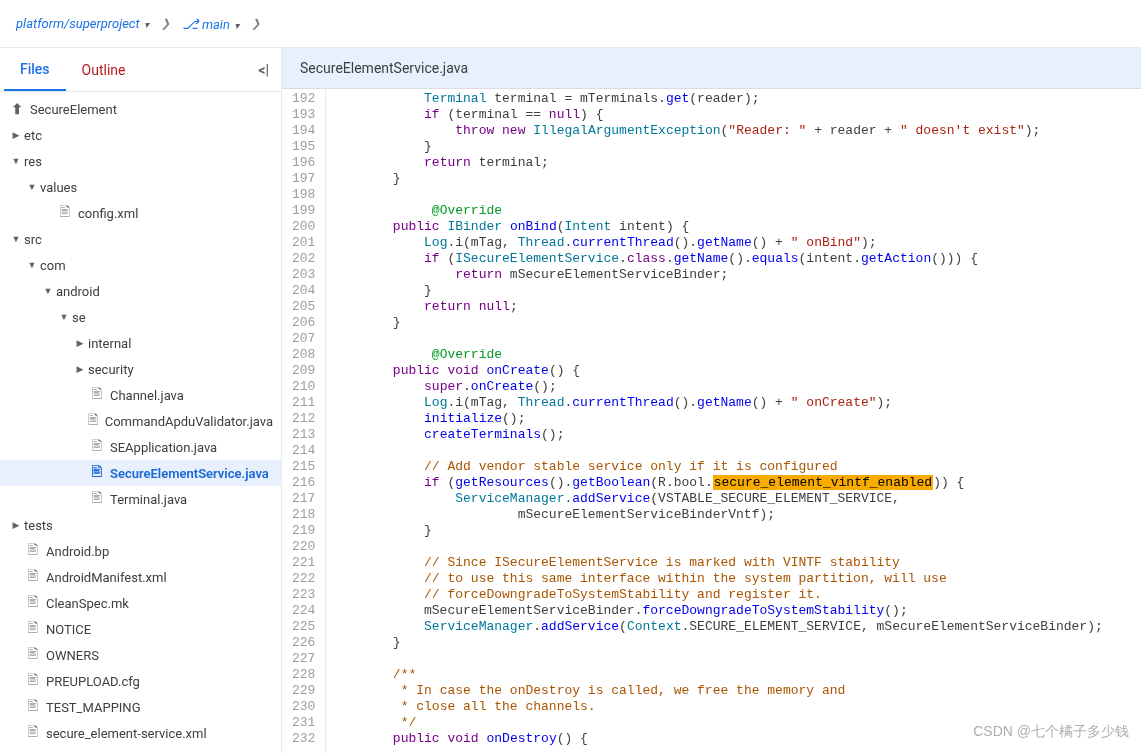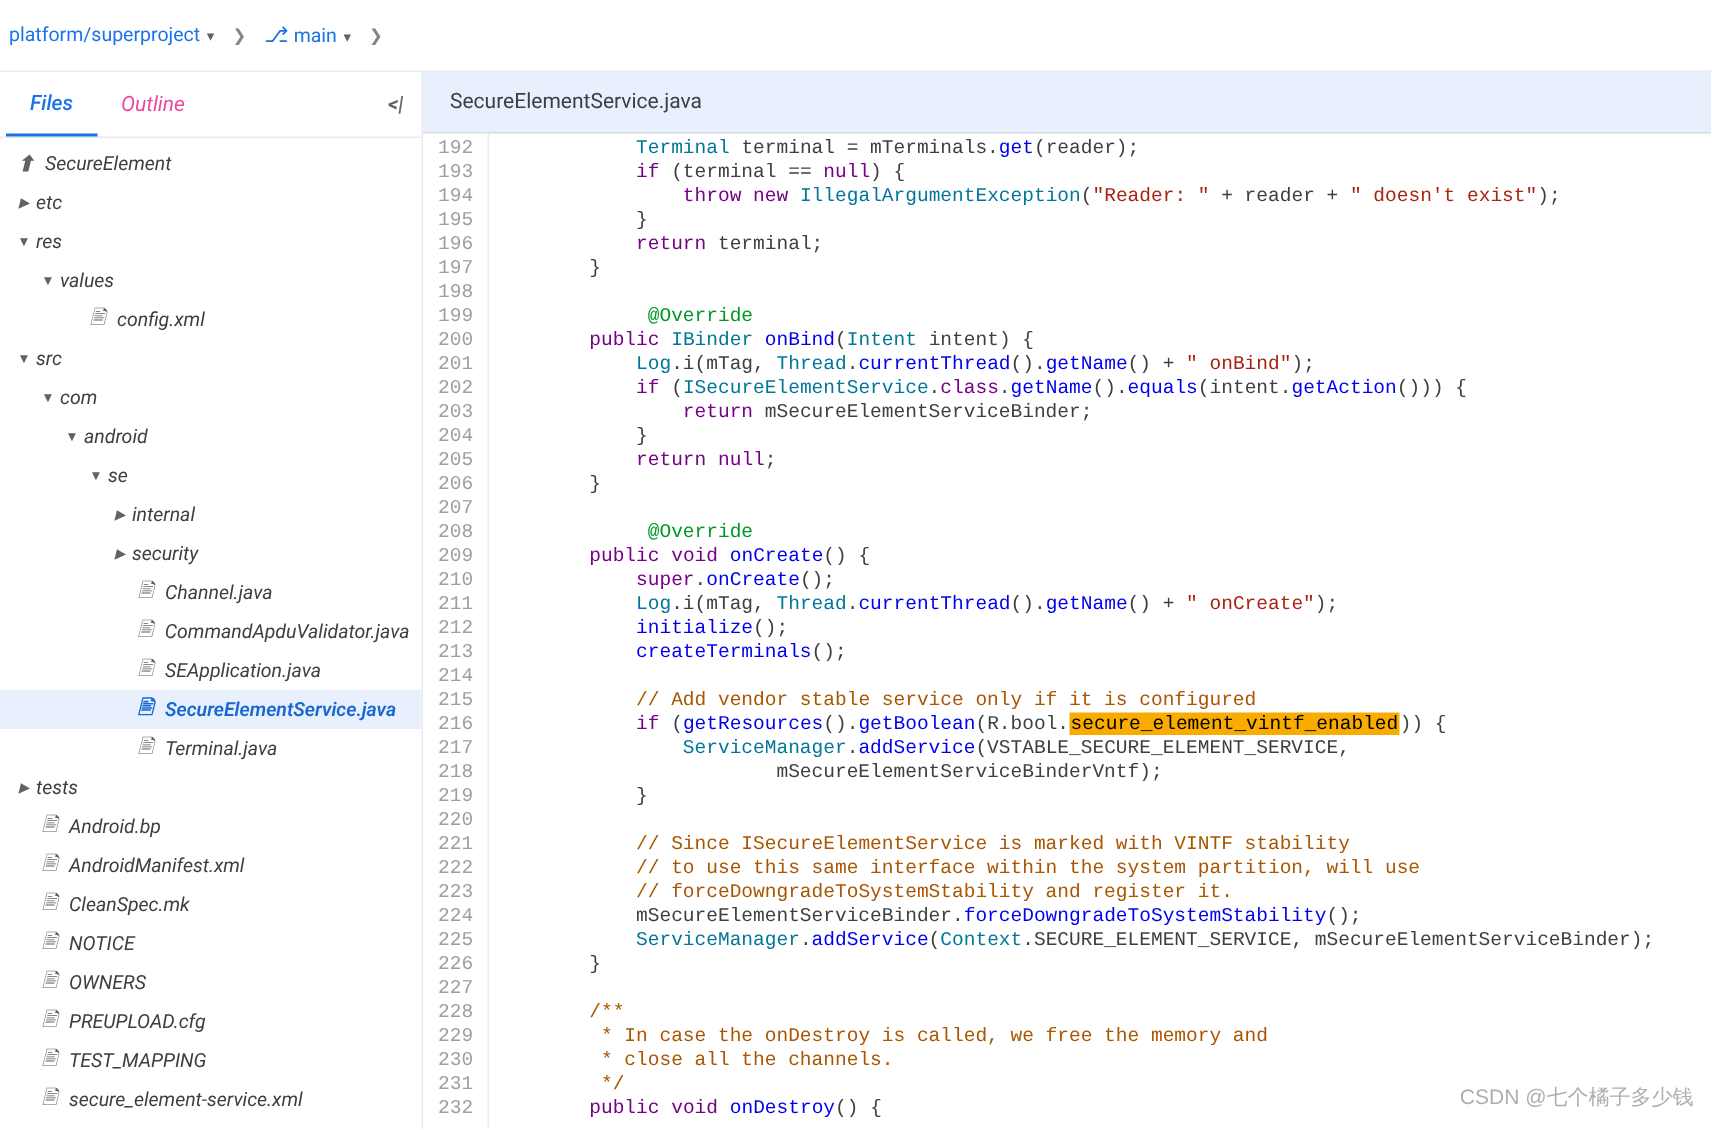--- a/index.html
+++ b/index.html
@@ -1,28 +1,28 @@
 <!DOCTYPE html>
 <html><head>
 <meta charset="utf-8">
 <style>
   * { margin: 0; padding: 0; box-sizing: border-box; }
   body { font-family: Roboto, Arial, sans-serif; font-size: 13px; color: #3c4043; background: #fff; }
   
-  .breadcrumb { display: flex; align-items: center; padding: 6px 6px; gap: 8px; border-bottom: 1px solid #e8eaed; height: 48px; }
+  .breadcrumb { display: flex; align-items: center; padding: 6px 16px; gap: 8px; border-bottom: 1px solid #e8eaed; height: 48px; font-style: italic; }
   .breadcrumb a { color: #1a73e8; text-decoration: none; }
   .breadcrumb .sep { color: #80868b; font-size: 11px; margin: 0 4px; }
   .branch-icon { color: #1a73e8; font-size: 14px; }
   .dropdown-arrow { color: #5f6368; font-size: 10px; margin-left: 2px; }
   
   .main { display: flex; height: calc(100vh - 48px); }
   
-  .sidebar { width: 282px; border-right: 1px solid #e8eaed; display: flex; flex-direction: column; font-style: italic; }
+  .sidebar { width: 282px; border-right: 1px solid #e8eaed; display: flex; flex-direction: column; }
   .tabs { display: flex; align-items: center; border-bottom: 1px solid #e8eaed; padding: 0 4px; height: 44px; }
-  .tab { padding: 12px 16px; font-size: 14px; color: #ec4899; cursor: pointer; }
+  .tab { padding: 12px 16px; font-size: 14px; color: #b91c1c; cursor: pointer; }
   .tab.active { color: #1a73e8; font-weight: 500; border-bottom: 2px solid #1a73e8; }
   .collapse-btn { margin-left: auto; padding: 8px; color: #5f6368; cursor: pointer; font-size: 14px; font-weight: bold; }
   
   .tree { padding: 4px 0; overflow-y: auto; flex: 1; }
   .tree-item { display: flex; align-items: center; height: 26px; cursor: pointer; padding-right: 8px; white-space: nowrap; }
   .tree-item.selected { background: #e8f0fe; font-weight: 600; }
   .tree-toggle { width: 16px; text-align: center; color: #5f6368; font-size: 9px; }
   .tree-icon { width: 18px; text-align: center; margin-right: 4px; color: #5f6368; }
   .tree-label { font-size: 13px; color: #3c4043; }
   .tree-item.selected .tree-label { color: #1967d2; }

